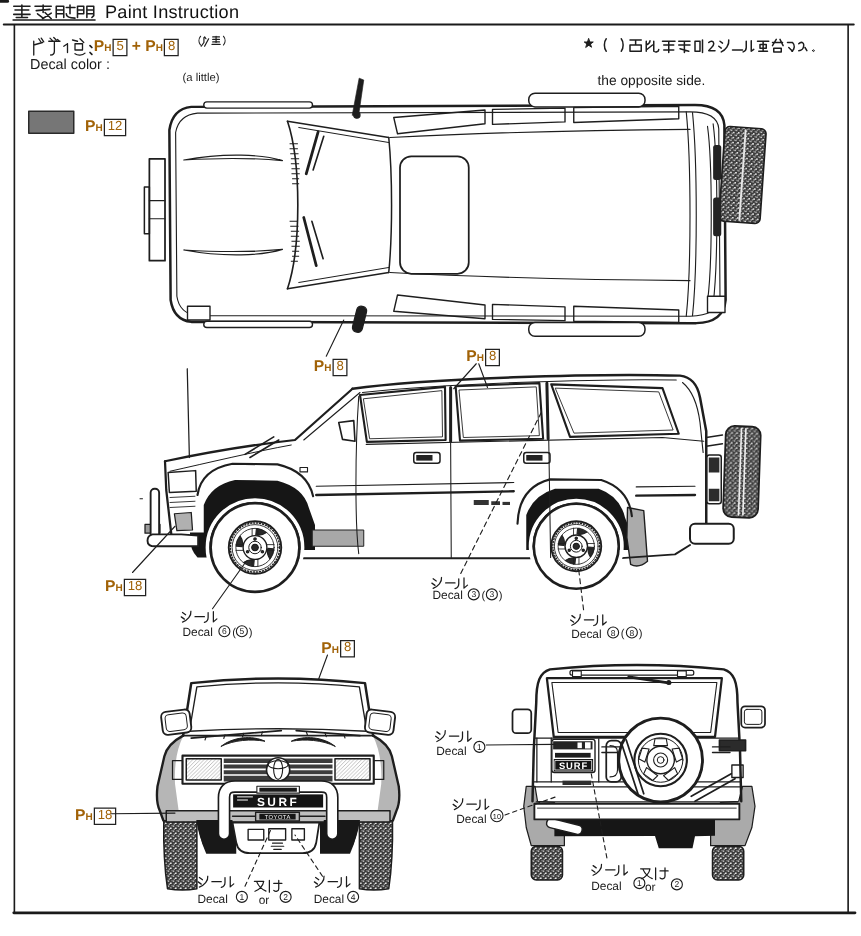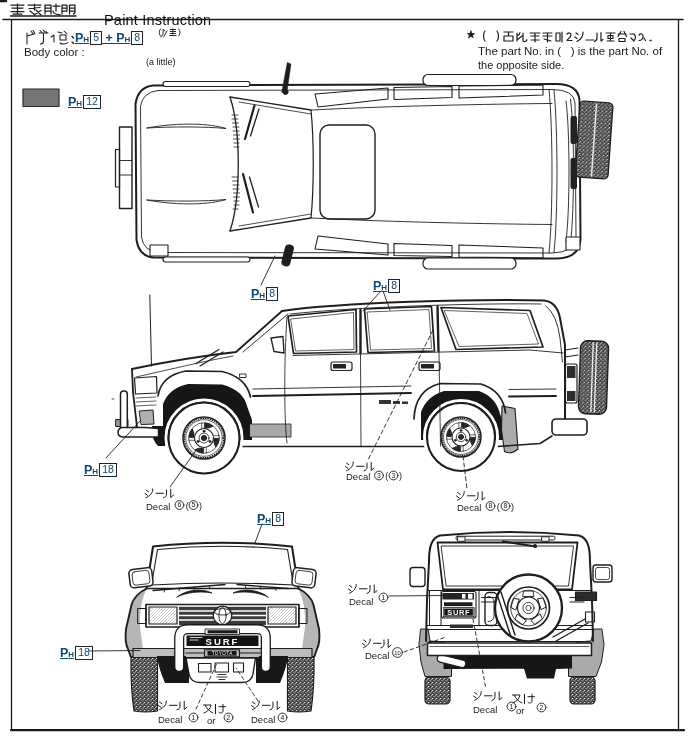--- a/index.html
+++ b/index.html
@@ -1,18 +1,18 @@
 <!DOCTYPE html>
 <html><head><meta charset="utf-8"><style>
 html,body{margin:0;padding:0;background:#fff;}
 #pg{position:relative;width:689px;height:749px;background:#fff;overflow:hidden;
   font-family:"Liberation Sans",sans-serif;color:#1a1a1a;}
 .t{position:absolute;white-space:nowrap;color:#1a1a1a;}
 svg{position:absolute;left:0;top:0;}
-.ph{position:absolute;white-space:nowrap;font-size:12.5px;font-weight:bold;color:#0c4a6e;line-height:11px;text-decoration:underline;}
+.ph{position:absolute;white-space:nowrap;font-size:12.5px;font-weight:bold;color:#a16207;line-height:11px;}
 .ph .h{font-size:8px;font-weight:bold;}
 .ph .bx{display:inline-block;border:1.1px solid #222;font-weight:normal;font-size:10.5px;line-height:10.5px;padding:0 2px 1px 2px;margin-left:1px;vertical-align:1px;}
 </style></head>
 <body>
 <div id="pg">
 <svg width="689" height="749" viewBox="0 0 689 749" fill="none" stroke-linecap="round" stroke-linejoin="round">
 <defs>
 <pattern id="spk" width="4" height="4" patternUnits="userSpaceOnUse">
  <rect width="4" height="4" fill="#3a3a3a"></rect>
  <rect x="0" y="2" width="1.3" height="1.2" fill="#e8e8e8"></rect>
@@ -490,24 +490,23 @@
             <text y="2.4" stroke="none" fill="#1a1a1a">1</text>
           </g>
  <g transform="translate(541.5 707.5)">
             <circle r="4.4"></circle>
             <text y="2.4" stroke="none" fill="#1a1a1a">2</text>
           </g>
 </g>
 </g>
 </svg>
 
-<div class="t" style="left:84px;top:12px;font-size:14.5px;letter-spacing:0.2px;color:#111;margin-left:20px;">Paint Instruction</div>
-<div class="t" style="left:24px;top:46px;font-size:11.5px;">Body color :</div>
+<div class="t" style="left:84px;top:2px;font-size:14.5px;letter-spacing:0.2px;color:#111;">Paint Instruction</div>
+<div class="t" style="left:24px;top:46px;font-size:11.5px;">Decal color :</div>
 <div class="t" style="left:146px;top:57px;font-size:9px;">(a little)</div>
-<div class="t" style="left:478px;top:45px;font-size:11.5px;">The part No. in (&nbsp;&nbsp;&nbsp;) is the part No. of</div>
 <div class="t" style="left:478px;top:59px;font-size:11px;">the opposite side.</div>
 <div class="ph" style="left:75px;top:31px;">P<span class="h">H</span><span class="bx">5</span> + P<span class="h">H</span><span class="bx">8</span></div>
 <div class="ph" style="left:68px;top:95px;">P<span class="h">H</span><span class="bx">12</span></div>
 <div class="ph" style="left:251px;top:287px;">P<span class="h">H</span><span class="bx">8</span></div>
 <div class="ph" style="left:373px;top:279px;">P<span class="h">H</span><span class="bx">8</span></div>
 <div class="ph" style="left:257px;top:512px;">P<span class="h">H</span><span class="bx">8</span></div>
 <div class="ph" style="left:84px;top:463px;">P<span class="h">H</span><span class="bx">18</span></div>
 <div class="ph" style="left:60px;top:646px;">P<span class="h">H</span><span class="bx">18</span></div>
 <div class="t" style="left:146px;top:501px;font-size:9.5px;">Decal</div>
 <div class="t" style="left:346px;top:470.5px;font-size:9.5px;">Decal</div>

